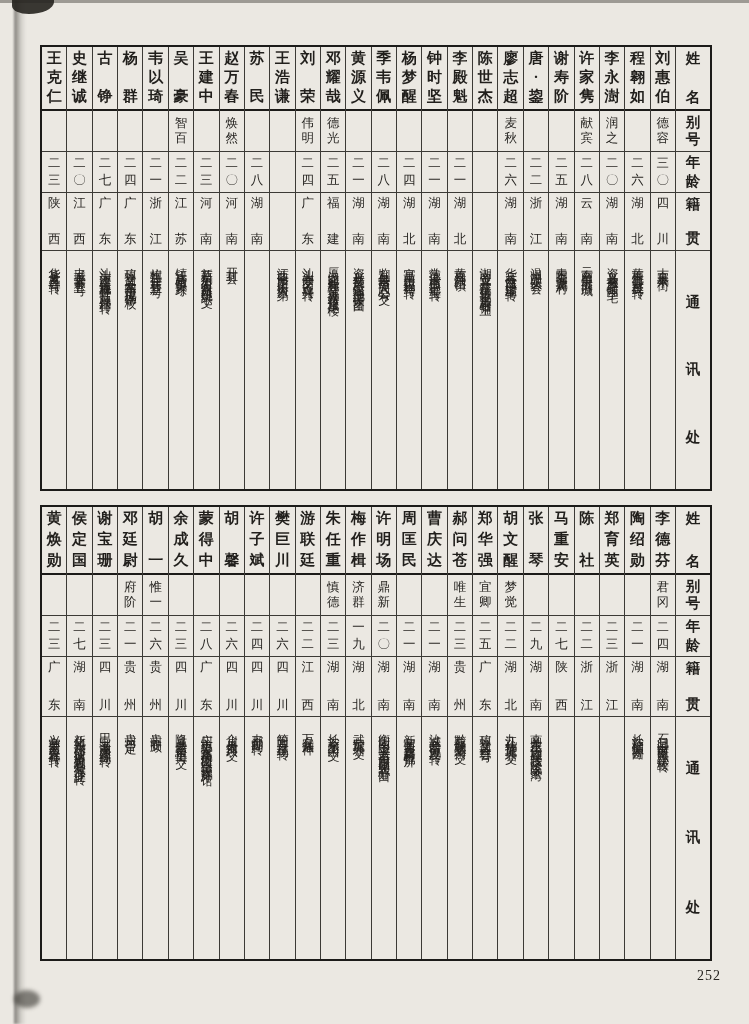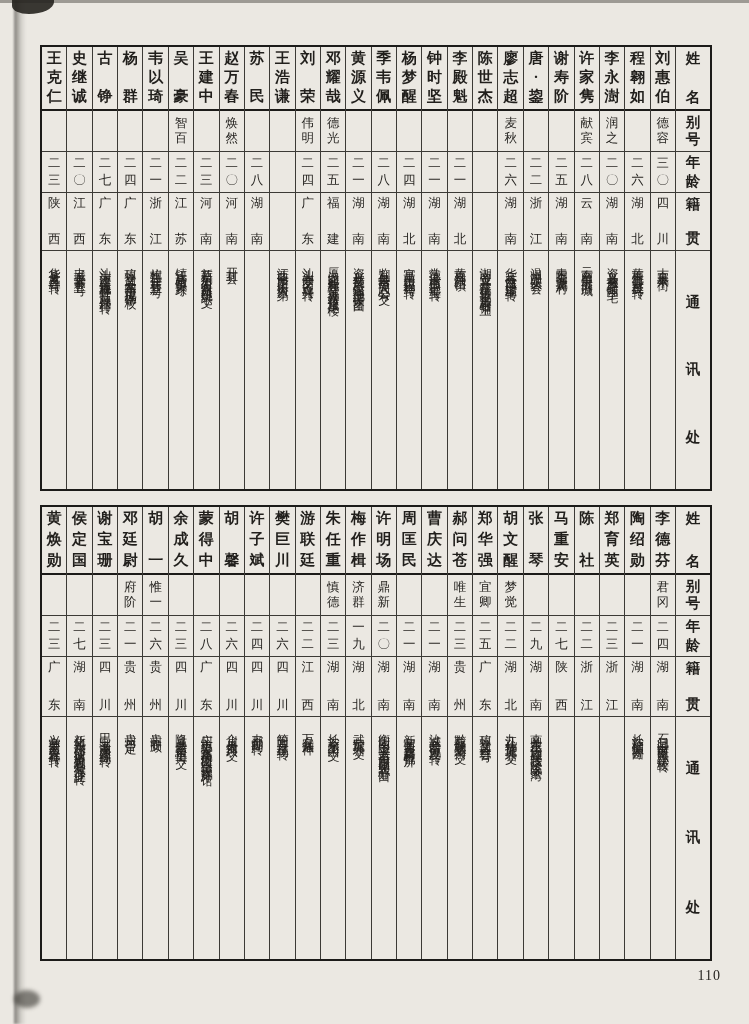--- a/index.html
+++ b/index.html
@@ -1107,13 +1107,13 @@
           <span>东</span>
         </div>
         <div class="cell cell-contact">
           <div class="vtext">兴宁县罗冈吴聚祥号转</div>
         </div>
       </div>
     </div>
 
 </div>
 
-<div class="page-number">110</div>
+<div class="page-number">252</div>
 
 </body></html>

